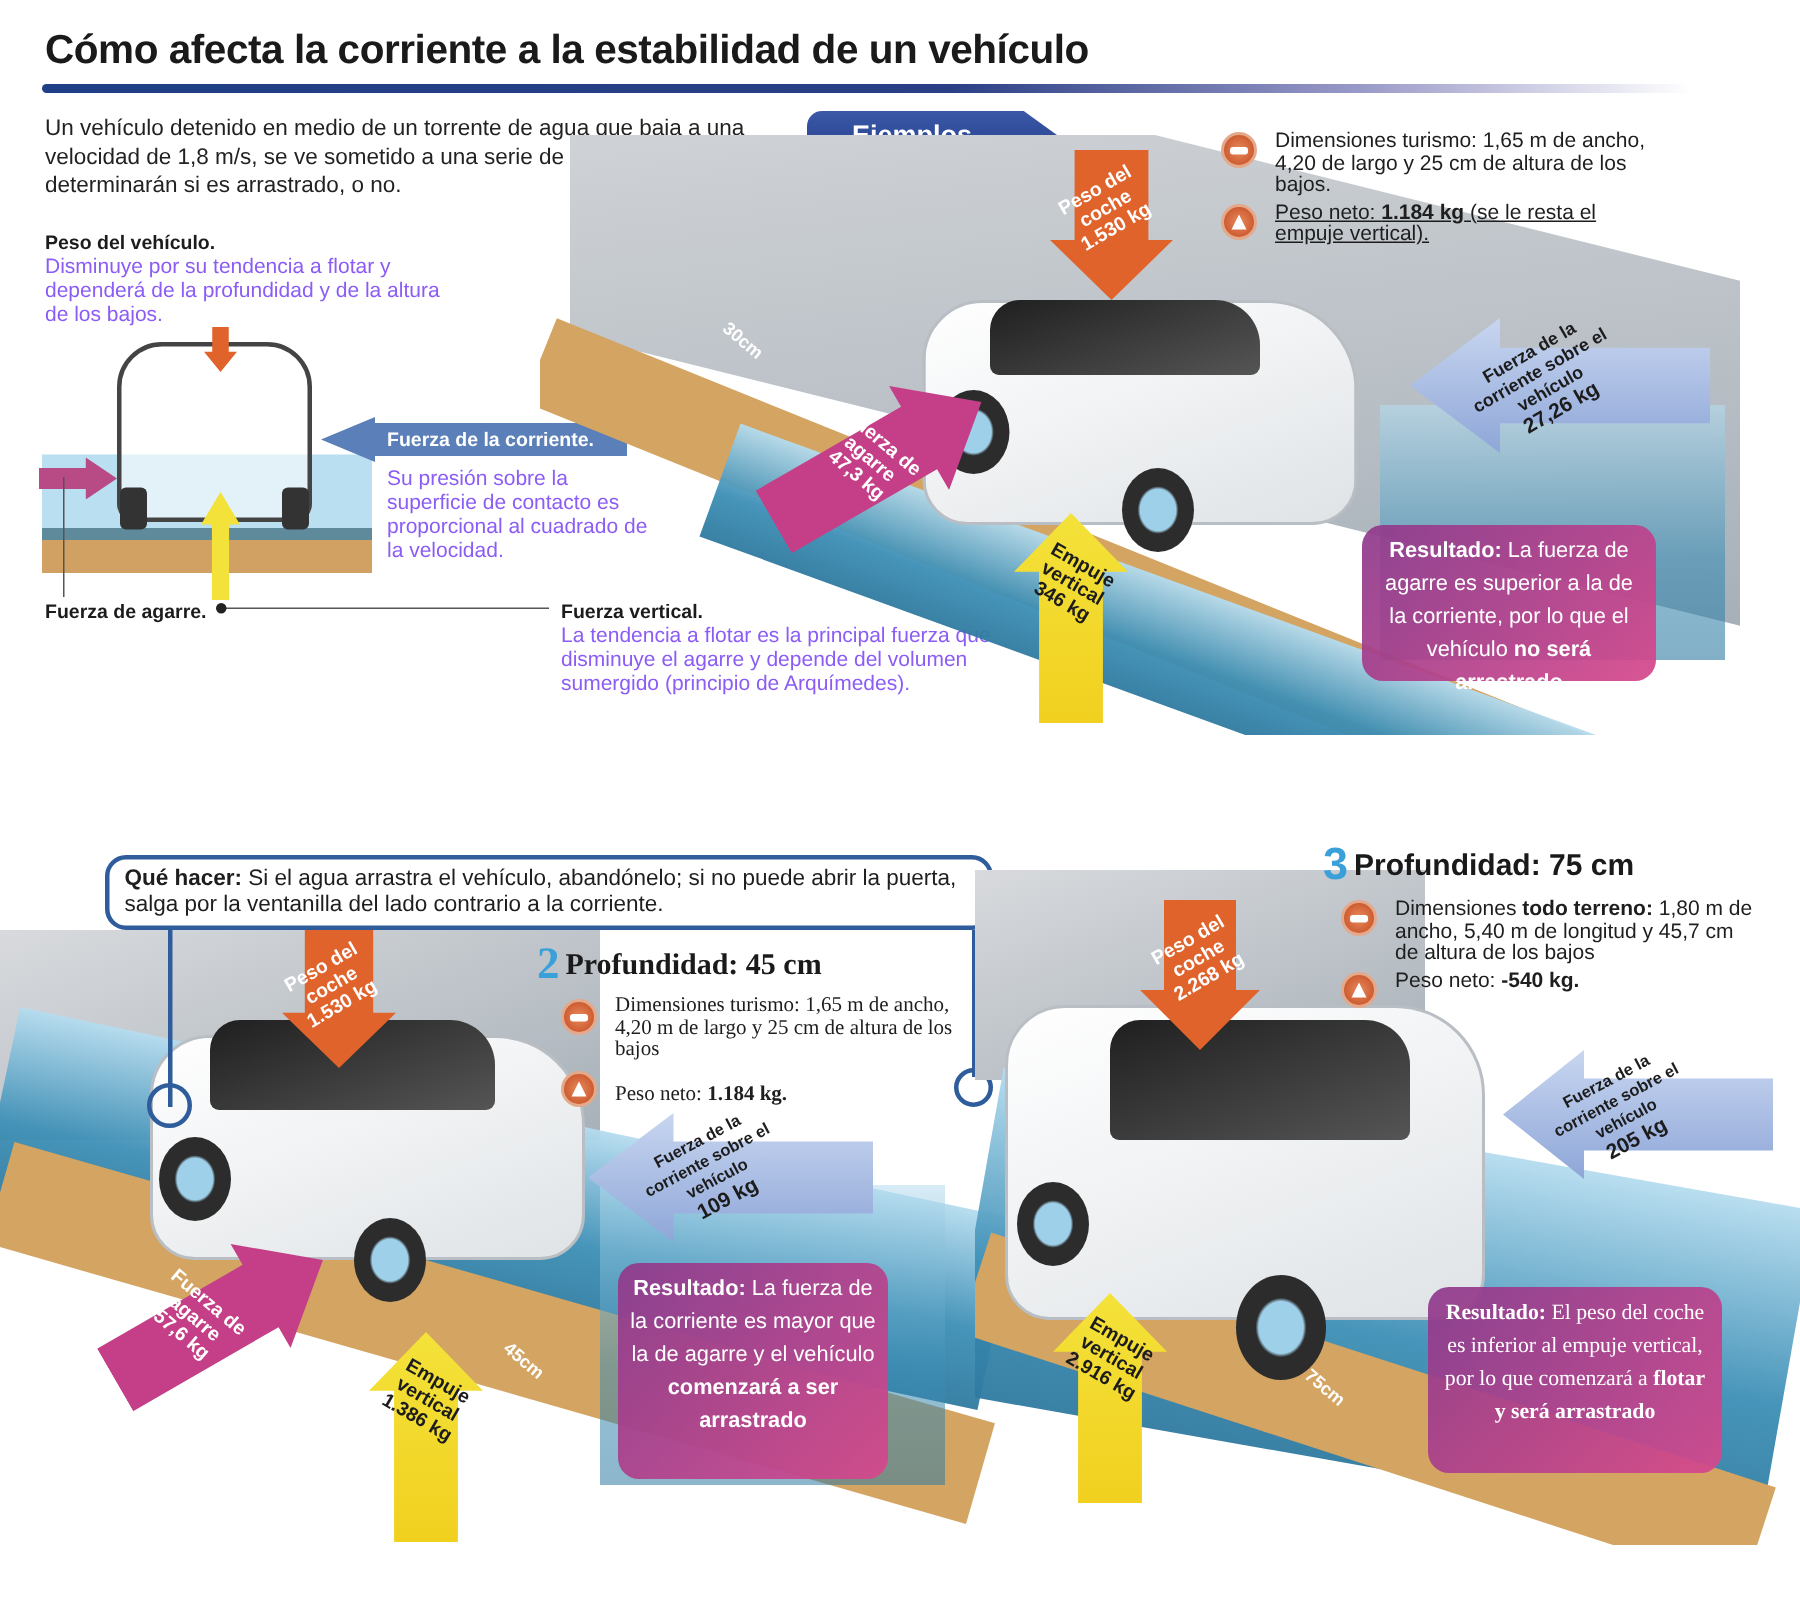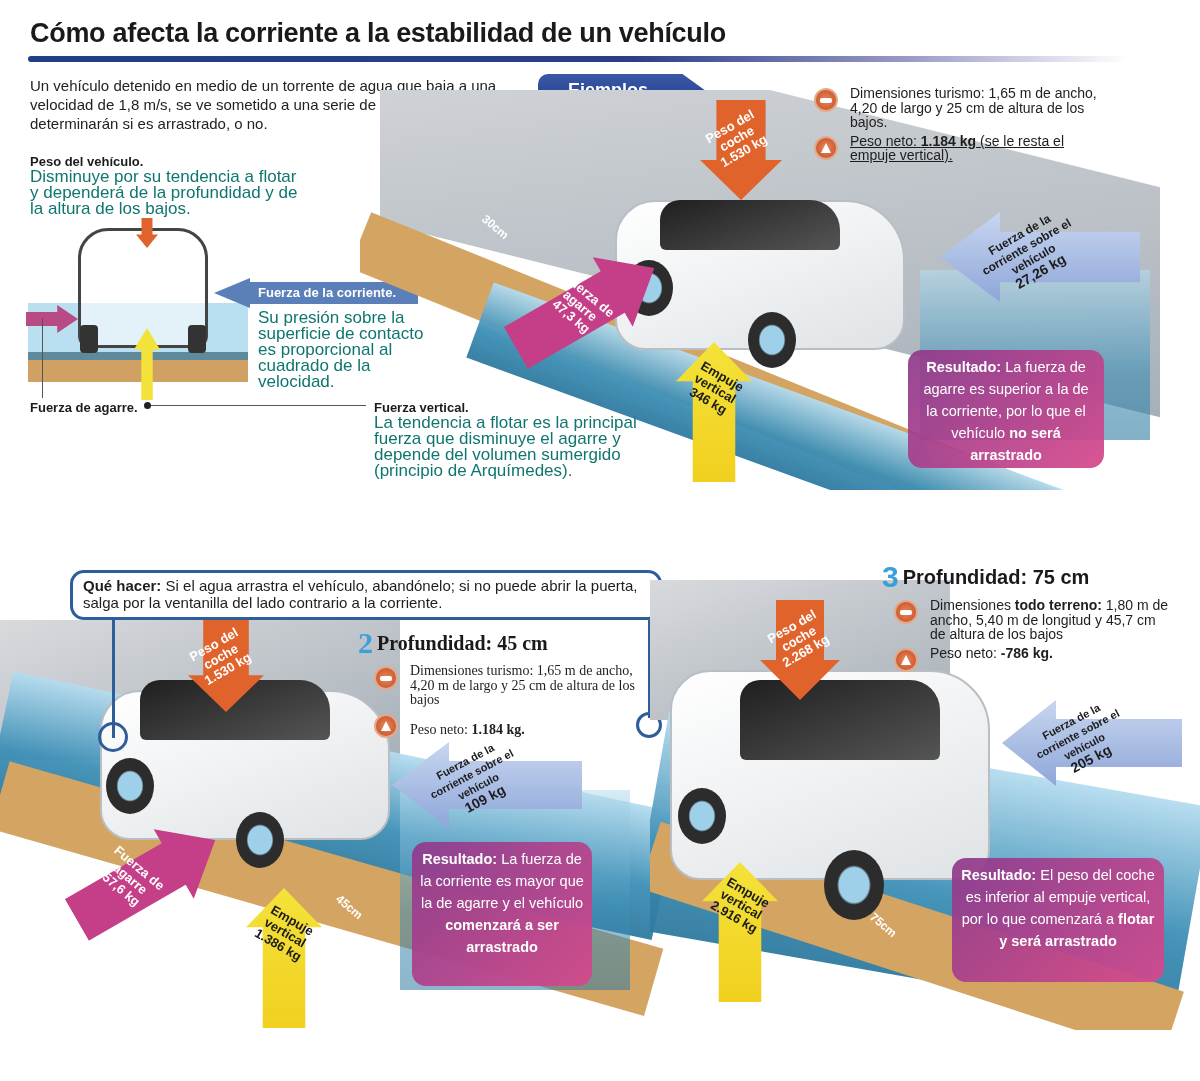--- a/index.html
+++ b/index.html
@@ -14,21 +14,21 @@
 
   .intro { left: 30px; top: 76px; width: 470px; font-size: 15px; line-height: 19px; color: #222; }
 
   .ejemplos { left: 538px; top: 74px; width: 168px; height: 34px;
     background: linear-gradient(180deg, #3b58a8, #233f8a); color: #fff; font-weight: bold; font-size: 18px;
     padding: 6px 0 0 30px; border-radius: 10px 0 0 10px;
     clip-path: polygon(0 0, 86% 0, 100% 50%, 86% 100%, 0 100%); }
 
   
   .label-bold { font-weight: bold; font-size: 13px; }
-  .small-text { font-size: 17px; line-height: 16px; color: #0f766e; }
+  .small-text { font-size: 14px; line-height: 16px; color: #8b5cf6; }
   .peso-block { left: 30px; top: 154px; width: 270px; }
   .corriente-label { left: 248px; top: 282px; width: 170px; height: 22px; background: #5b7fb8; color: #fff;
     font-weight: bold; font-size: 13px; padding: 3px 0 0 10px; }
   .corriente-arrow { left: 214px; top: 278px; width: 0; height: 0; border-top: 15px solid transparent; border-bottom: 15px solid transparent; border-right: 36px solid #5b7fb8; }
   .corriente-desc { left: 258px; top: 310px; width: 180px; }
   .agarre-block { left: 30px; top: 400px; width: 330px; }
   .empuje-block { left: 374px; top: 400px; width: 300px; }
 
   
   .mini-water { left: 28px; top: 303px; width: 220px; height: 52px; background: #b9dff0; }
@@ -77,23 +77,23 @@
   .info-text { font-size: 14px; line-height: 14.5px; color: #1e1e1e; }
   .info-text b { font-weight: bold; }
 
   .panel1 { left: 788px; top: 82px; width: 320px; }
   .panel2 { left: 358px; top: 626px; width: 290px; font-family: Liberation Serif, serif; }
   .panel3 { left: 882px; top: 560px; width: 290px; }
 
   .result { position: absolute; color: #fff; font-size: 14.5px; line-height: 22px; text-align: center; border-radius: 14px;
     background: linear-gradient(135deg, rgba(142,58,140,0.93), rgba(214,72,140,0.93)); padding: 6px 8px; }
   .result b { font-weight: bold; }
-  .result1 { left: 908px; top: 350px; width: 196px; height: 118px; }
+  .result1 { left: 908px; top: 350px; width: 196px; height: 104px; }
   .result2 { left: 412px; top: 842px; width: 180px; height: 144px; }
-  .result3 { left: 952px; top: 858px; width: 212px; height: 124px; }
+  .result3 { left: 952px; top: 858px; width: 196px; height: 124px; font-family: Liberation Serif, serif; }
 
   .que-hacer { left: 70px; top: 570px; width: 592px; height: 50px; border: 3px solid #2f5d9c; border-radius: 14px; background: rgba(255,255,255,0.92);
     font-size: 15px; line-height: 17px; padding: 4px 10px; color: #1e1e1e; }
   .qh-line-l { left: 112px; top: 620px; width: 3px; height: 118px; background: #2f5d9c; }
   .qh-line-r { left: 648px; top: 620px; width: 3px; height: 98px; background: #2f5d9c; }
   .qh-circle-l { left: 98px; top: 722px; width: 30px; height: 30px; border: 3px solid #2f5d9c; border-radius: 50%; }
   .qh-circle-r { left: 636px; top: 712px; width: 26px; height: 26px; border: 3px solid #2f5d9c; border-radius: 50%; }
 </style>
 </head>
 <body>
@@ -262,19 +262,19 @@
 </div>
 
 <div class="abs panel3">
   <div><span class="prof-num">3</span><span class="prof-title">Profundidad: 75 cm</span></div>
   <div class="info-row" style="margin-left:12px;">
     <span class="info-icon icon-car"></span>
     <span class="info-text"><span>Dimensiones </span><b>todo terreno:</b> <span>1,80 m de ancho, 5,40 m de longitud y 45,7 cm de altura de los bajos</span></span>
   </div>
   <div class="info-row" style="margin-left:12px;">
     <span class="info-icon icon-weight"></span>
-    <span class="info-text"><span>Peso neto: </span><b>-786 kg.</b></span>
+    <span class="info-text"><span>Peso neto: </span><b>-540 kg.</b></span>
   </div>
 </div>
 
 <div class="result result3">
   <b>Resultado:</b><span> El peso del coche es inferior al empuje vertical, por lo que comenzará a </span><b>flotar y será arrastrado</b>
 </div>
 
 </body></html>

